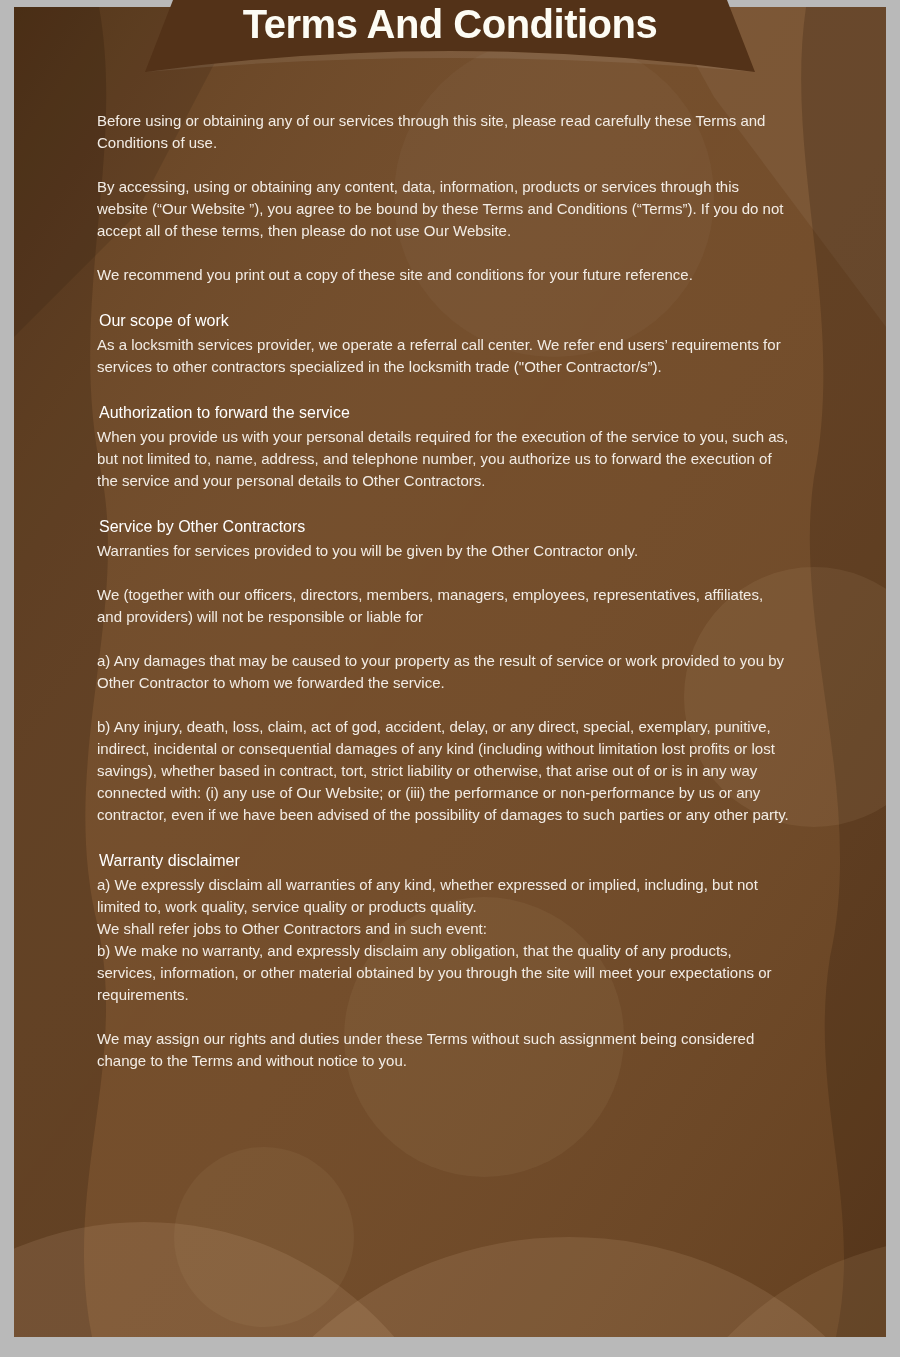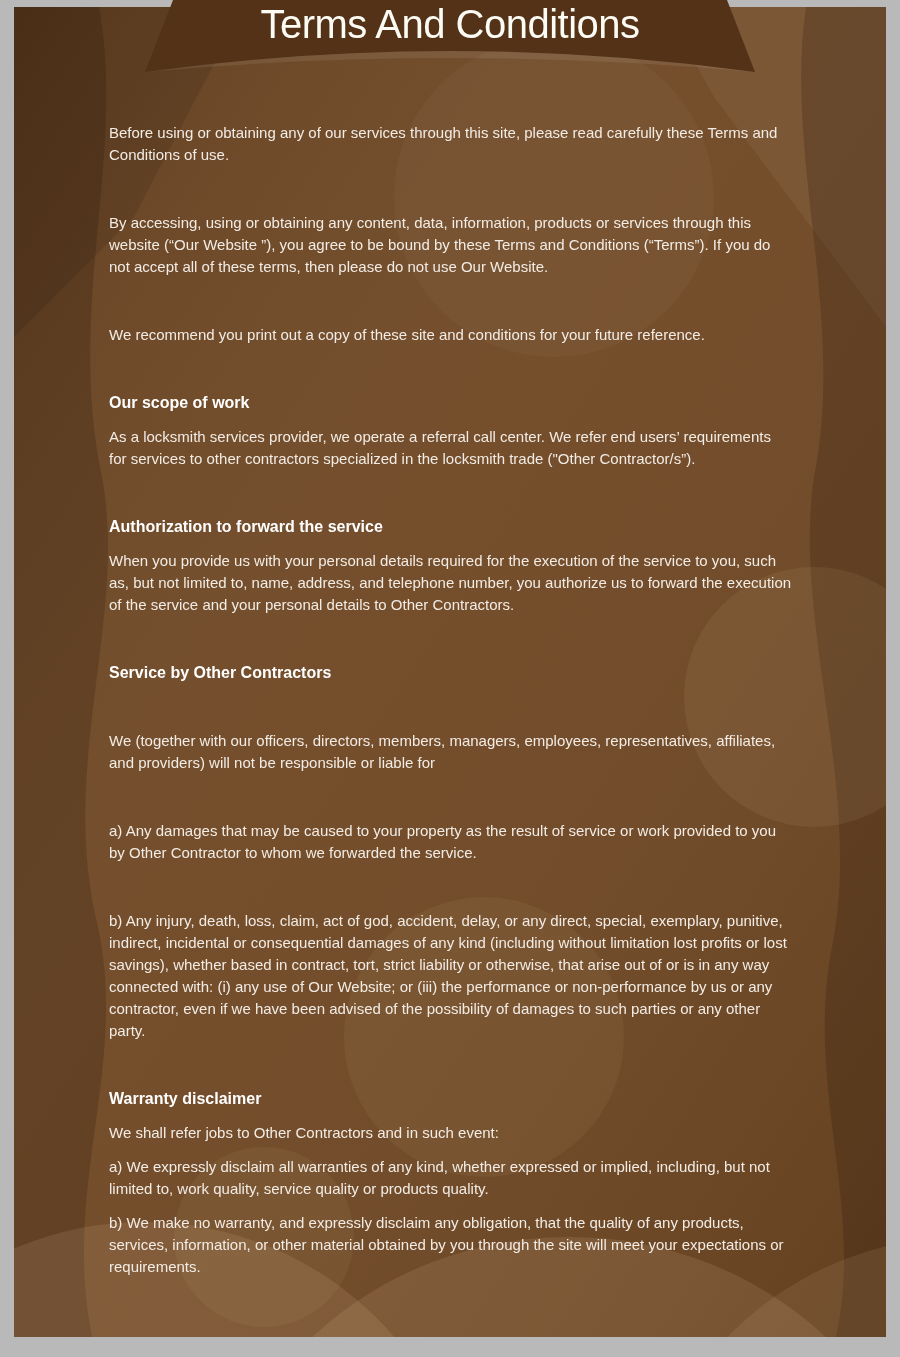--- a/index.html
+++ b/index.html
@@ -38,44 +38,44 @@
     z-index: 2;
   }
   .ribbon-wrap svg { display: block; }
   h1.title {
     position: absolute;
     left: 0; top: 2px;
     width: 100%;
     margin: 0;
     text-align: center;
     font-size: 40px;
-    font-weight: 400;
+    font-weight: 700;
     letter-spacing: -0.5px;
     color: var(--title_text, #fdfcf4);
   }
   .content {
     position: relative;
     z-index: 1;
     box-sizing: border-box;
     padding: 103px 0 0 83px;
     width: 790px;
     color: var(--body_text, #f2ece5);
     font-size: 15px;
     line-height: 22px;
   }
   .content p {
-    margin: 12px;
+    margin: 0;
     max-width: 693px;
   }
   .content h2 {
-    margin: 12px;
+    margin: 2px;
     max-width: 693px;
     font-size: 16px;
     line-height: 22px;
-    font-weight: 700;
+    font-weight: 400;
     color: var(--heading_text, #ffffff);
   }
   .spacer { height: 22px; }
 </style>
 </head>
 <body>
 
 <div class="frame">
   <div class="page">
 
@@ -122,28 +122,30 @@
         <div class="spacer"></div>
         <p>We recommend you print out a copy of these site and conditions for your future reference.</p>
         <div class="spacer"></div>
         <h2>Our scope of work</h2>
         <p>As a locksmith services provider, we operate a referral call center. We refer end users’ requirements for services to other contractors specialized in the locksmith trade ("Other Contractor/s”).</p>
         <div class="spacer"></div>
         <h2>Authorization to forward the service</h2>
         <p>When you provide us with your personal details required for the execution of the service to you, such as, but not limited to, name, address, and telephone number, you authorize us to forward the execution of the service and your personal details to Other Contractors.</p>
         <div class="spacer"></div>
         <h2>Service by Other Contractors</h2>
+        <p>Warranties for services provided to you will be given by the Other Contractor only.</p>
         <div class="spacer"></div>
         <p>We (together with our officers, directors, members, managers, employees, representatives, affiliates, and providers) will not be responsible or liable for</p>
         <div class="spacer"></div>
         <p>a) Any damages that may be caused to your property as the result of service or work provided to you by Other Contractor to whom we forwarded the service.</p>
         <div class="spacer"></div>
         <p>b) Any injury, death, loss, claim, act of god, accident, delay, or any direct, special, exemplary, punitive, indirect, incidental or consequential damages of any kind (including without limitation lost profits or lost savings), whether based in contract, tort, strict liability or otherwise, that arise out of or is in any way connected with: (i) any use of Our Website; or (iii) the performance or non-performance by us or any contractor, even if we have been advised of the possibility of damages to such parties or any other party.</p>
         <div class="spacer"></div>
         <h2>Warranty disclaimer</h2>
+        <p>a) We expressly disclaim all warranties of any kind, whether expressed or implied, including, but not limited to, work quality, service quality or products quality.</p>
         <p>We shall refer jobs to Other Contractors and in such event:</p>
-        <p>a) We expressly disclaim all warranties of any kind, whether expressed or implied, including, but not limited to, work quality, service quality or products quality.</p>
         <p>b) We make no warranty, and expressly disclaim any obligation, that the quality of any products, services, information, or other material obtained by you through the site will meet your expectations or requirements.</p>
         <div class="spacer"></div>
+        <p>We may assign our rights and duties under these Terms without such assignment being considered change to the Terms and without notice to you.</p>
       </div>
 
   </div>
 </div>
 
 </body></html>

